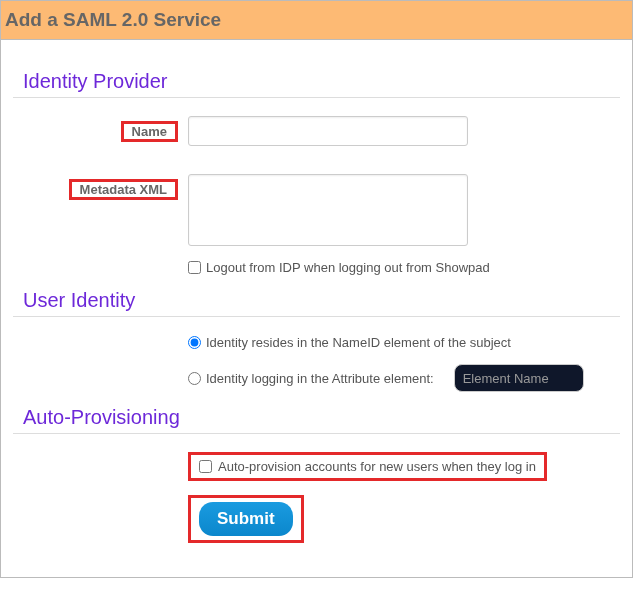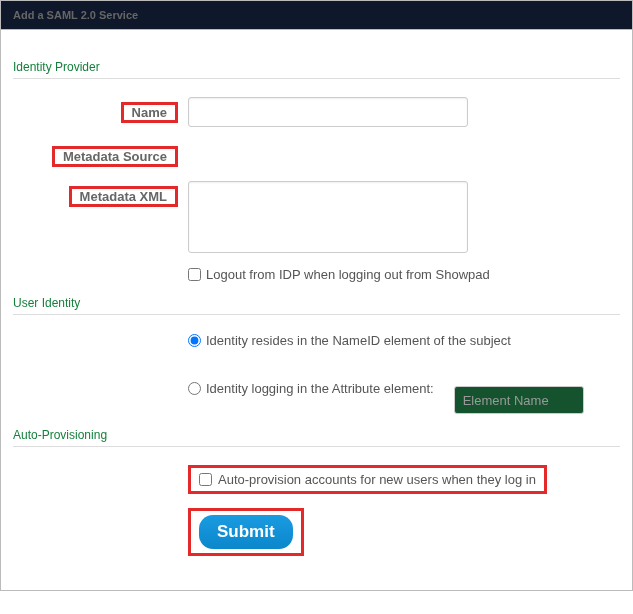--- a/index.html
+++ b/index.html
@@ -7,36 +7,37 @@
     font-family: Arial, Helvetica, sans-serif;
     font-size: 13px;
     color: #555;
     background: #fff;
     width: 633px;
   }
   .outer {
     border: 1px solid #bbb;
   }
   .header {
-    background: #0f172a;
+    background: #fdba74;
     border-bottom: 1px solid #bbb;
-    padding: 8px 12px;
+    padding: 8px 4px;
     font-weight: bold;
     color: #666;
-    font-size: 11px;
+    font-size: 19px;
   }
   .body {
     padding: 20px 12px 20px 12px;
   }
   .section-title {
-    font-size: 12px;
-    color: #15803d;
+    font-size: 20px;
+    color: #6d28d9;
     margin-bottom: 4px;
     margin-top: 10px;
     font-weight: normal;
+    margin-left: 10px;
   }
   .section-rule {
     border: none;
     border-top: 1px solid #ddd;
     margin-bottom: 18px;
   }
   .row {
     display: flex;
     align-items: flex-start;
     margin-bottom: 14px;
@@ -92,27 +93,26 @@
     display: inline-flex;
     align-items: center;
     gap: 5px;
   }
   input[type=radio], input[type=checkbox]{
     width: 13px; height: 13px;
   }
   .inline-text {
     height: 28px;
     border: 1px solid #ccc;
-    border-radius: 3px;
+    border-radius: 8px;
     padding: 4px 8px;
     font-size: 13px;
     color: #999;
     width: 130px;
-    background:#14532d;
-    margin-top:24px;
+    background:#0f172a;
   }
   .inline-text::placeholder { color:#999; }
   .btn {
     background: linear-gradient(#1a9be0, #0b87cc);
     color: #fff;
     border: none;
     border-radius: 14px;
     padding: 7px 18px;
     font-size: 17px;
     font-weight: bold;
@@ -142,23 +142,20 @@
       <div class="row">
         <div class="label-col">
           <span class="hl">Name</span>
         </div>
         <div class="field-col">
           <input class="text-input" type="text" value="" style="">
         </div>
       </div>
 
       <div class="row">
-        <div class="label-col">
-          <span class="hl">Metadata Source</span>
-        </div>
       </div>
 
       <div class="row">
         <div class="label-col">
           <span class="hl">Metadata XML</span>
         </div>
         <div class="field-col">
           <textarea class="textarea-input" style=""></textarea>
         </div>
       </div>

